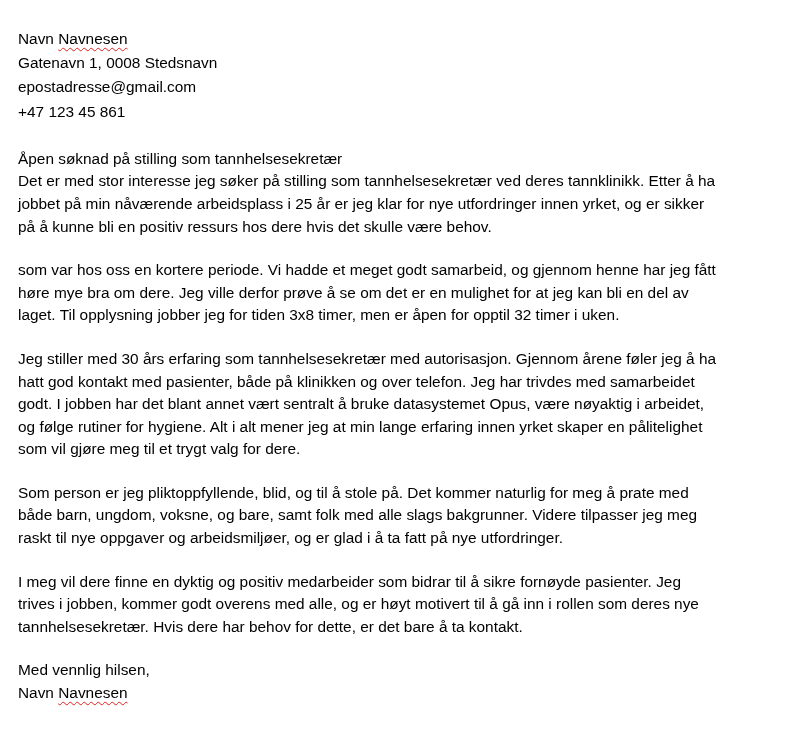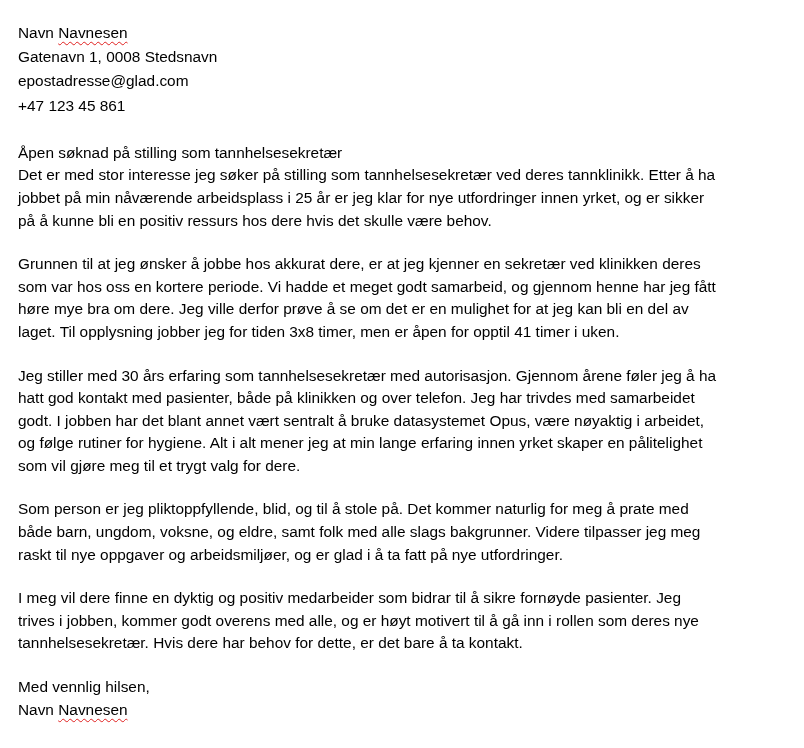--- a/index.html
+++ b/index.html
@@ -2,78 +2,77 @@
 <html><head>
   <meta charset="utf-8">
   <style>
     html, body { margin: 0; padding: 0; background: #ffffff; }
     body {
       width: 804px; height: 748px; overflow: hidden;
       font-family: "Liberation Sans", sans-serif;
       color: #000000;
       font-size: 15.4px;
     }
-    .page { position: relative; padding: 21px 0 0 18px; }
+    .page { position: relative; padding: 27px 0 0 18px; }
     .header-line { height: 24.2px; line-height: 24.2px; white-space: nowrap; }
     .gap-header { height: 24px; }
     .title { font-weight: normal; height: 22.6px; line-height: 22.6px; white-space: nowrap; }
     .line { height: 22.6px; line-height: 22.6px; white-space: nowrap; }
     .para-gap { height: 21px; }
     .squiggle {
       text-decoration: underline wavy #e0201f;
       text-decoration-thickness: 1px;
       text-underline-offset: 3px;
     }
   </style>
 </head>
 <body>
 
 <div class="page">
 
   <div>
     <div class="header-line"><span>Navn</span> <span class="squiggle" style="text-decoration-color: rgb(224, 32, 31);">Navnesen</span></div>
     <div class="header-line">Gatenavn 1, 0008 Stedsnavn</div>
-    <div class="header-line">epostadresse@glad.com</div>
+    <div class="header-line">epostadresse@gmail.com</div>
     <div class="header-line">+47 123 45 861</div>
   </div>
 
   <div class="gap-header"></div>
 
   <div class="title">Åpen søknad på stilling som tannhelsesekretær</div>
 
   <div>
     <div class="line">Det er med stor interesse jeg søker på stilling som tannhelsesekretær ved deres tannklinikk. Etter å ha</div>
     <div class="line">jobbet på min nåværende arbeidsplass i 25 år er jeg klar for nye utfordringer innen yrket, og er sikker</div>
     <div class="line">på å kunne bli en positiv ressurs hos dere hvis det skulle være behov.</div>
   </div>
 
   <div class="para-gap"></div>
 
   <div>
-    <div class="line">Grunnen til at jeg ønsker å jobbe hos akkurat dere, er at jeg kjenner en sekretær ved klinikken deres</div>
     <div class="line">som var hos oss en kortere periode. Vi hadde et meget godt samarbeid, og gjennom henne har jeg fått</div>
     <div class="line">høre mye bra om dere. Jeg ville derfor prøve å se om det er en mulighet for at jeg kan bli en del av</div>
-    <div class="line">laget. Til opplysning jobber jeg for tiden 3x8 timer, men er åpen for opptil 41 timer i uken.</div>
+    <div class="line">laget. Til opplysning jobber jeg for tiden 3x8 timer, men er åpen for opptil 32 timer i uken.</div>
   </div>
 
   <div class="para-gap"></div>
 
   <div>
     <div class="line">Jeg stiller med 30 års erfaring som tannhelsesekretær med autorisasjon. Gjennom årene føler jeg å ha</div>
     <div class="line">hatt god kontakt med pasienter, både på klinikken og over telefon. Jeg har trivdes med samarbeidet</div>
     <div class="line">godt. I jobben har det blant annet vært sentralt å bruke datasystemet Opus, være nøyaktig i arbeidet,</div>
     <div class="line">og følge rutiner for hygiene. Alt i alt mener jeg at min lange erfaring innen yrket skaper en pålitelighet</div>
     <div class="line">som vil gjøre meg til et trygt valg for dere.</div>
   </div>
 
   <div class="para-gap"></div>
 
   <div>
     <div class="line">Som person er jeg pliktoppfyllende, blid, og til å stole på. Det kommer naturlig for meg å prate med</div>
-    <div class="line">både barn, ungdom, voksne, og eldre, samt folk med alle slags bakgrunner. Videre tilpasser jeg meg</div>
+    <div class="line">både barn, ungdom, voksne, og bare, samt folk med alle slags bakgrunner. Videre tilpasser jeg meg</div>
     <div class="line">raskt til nye oppgaver og arbeidsmiljøer, og er glad i å ta fatt på nye utfordringer.</div>
   </div>
 
   <div class="para-gap"></div>
 
   <div>
     <div class="line">I meg vil dere finne en dyktig og positiv medarbeider som bidrar til å sikre fornøyde pasienter. Jeg</div>
     <div class="line">trives i jobben, kommer godt overens med alle, og er høyt motivert til å gå inn i rollen som deres nye</div>
     <div class="line">tannhelsesekretær. Hvis dere har behov for dette, er det bare å ta kontakt.</div>
   </div>

